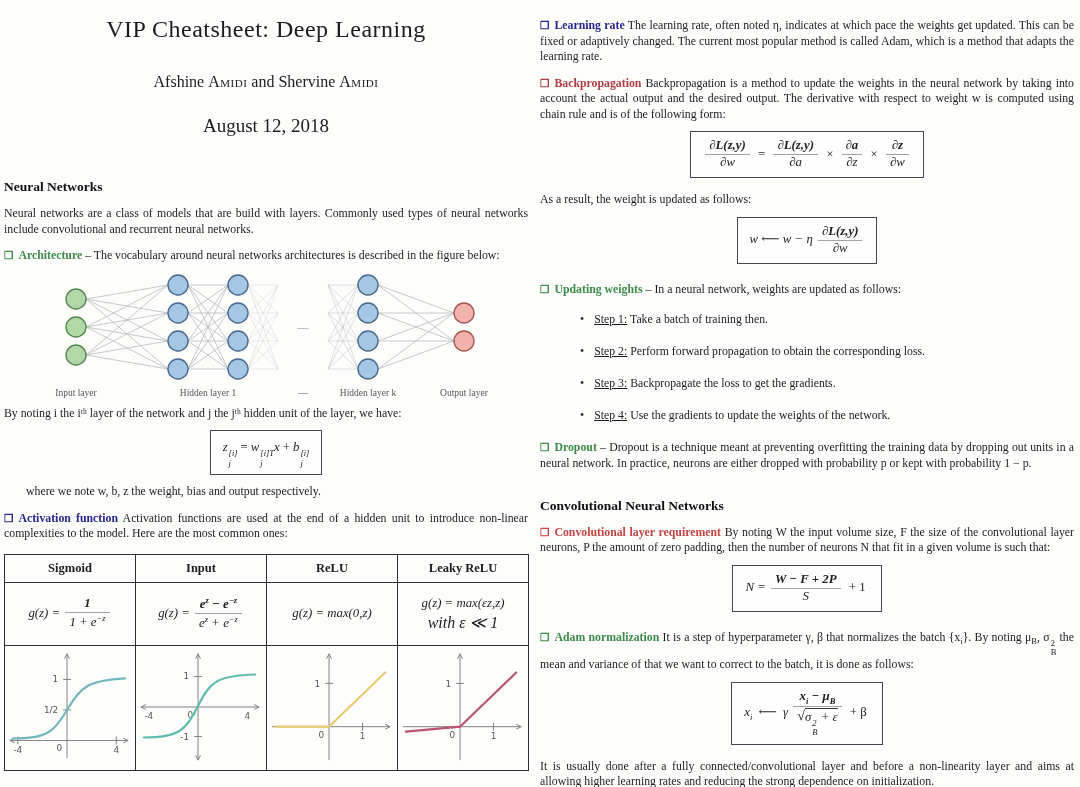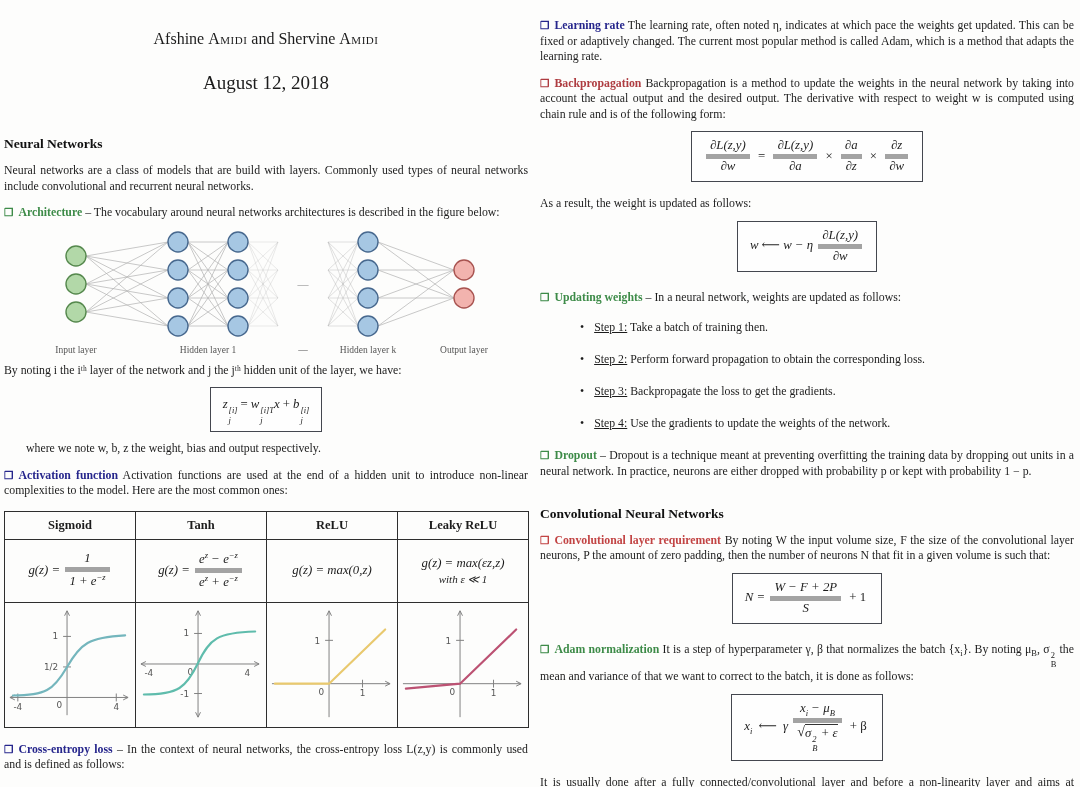--- a/index.html
+++ b/index.html
@@ -19,47 +19,48 @@
   .h-nn{margin-top:42px;}
   .h-cnn{margin-top:26px;}
   .para{margin-top:11px;font-family:Liberation Serif, serif;}
   .indent{padding-left:22px;}
   .term{font-weight:bold;}
   .blt{margin-right:5px;font-size:10.5px;}
   .fbox{display:table;margin:9px auto;border:1px solid #44474f;padding:6px 12px;background:#fefefe;}
   .math{font-style:italic;font-size:12.8px;white-space:nowrap;}
   .math .op{font-style:normal;padding:0 3px;}
   .frac{display:inline-flex;flex-direction:column;vertical-align:middle;text-align:center;margin:0 2px;line-height:1.25;}
-  .frac .num{display:block;border-bottom:5px solid #a3a3a3;padding:0 4px;}
+  .frac .num{display:block;border-bottom:1px solid #a3a3a3;padding:0 4px;font-weight:bold;}
   .frac .den{display:block;padding:0 4px;}
   .ss{display:inline-flex;flex-direction:column;font-size:8.5px;line-height:1.1;vertical-align:-5px;margin-left:1px;text-align:left;}
   .ss .s-sup,.ss .s-sub{display:block;}
   sup,sub{font-size:8.5px;}
   .sqrtline{border-top:1px solid #333;padding-top:1px;}
   .root{font-style:normal;font-size:14px;vertical-align:1px;}
   .net-wrap{margin-top:6px;}
   .act-table{border-collapse:collapse;margin:12px auto 0;width:508px;}
   .act-table th,.act-table td{border:1px solid #2e2e2e;text-align:center;}
   .act-table th{font-size:12.5px;padding:6px 0;}
   .act-table td.fcell{height:58px;font-size:12px;padding:2px 4px;}
   .act-table td.pcell{height:122px;}
-  .small-note{display:block;font-size:11px;margin-top:2px;}
+  .small-note{display:block;font-size:16px;margin-top:2px;}
   ul.steps{margin:15px 0 0 14px;padding-left:26px;list-style:none;}
   ul.steps li{margin-bottom:17px;font-size:11.8px;}
   ul.steps li::before{content:"•";margin-right:10px;}
   .steplabel{text-decoration:underline;}
   .tick{font-size:9px;fill:#555;font-family:"DejaVu Sans",sans-serif;}
   .axis{stroke:#808080;stroke-width:1;}
   .curve{fill:none;stroke-width:2.2;stroke-linecap:round;}
 </style>
 </head>
 <body>
 
 <div class="col col-left">
 
+  <div class="title">VIP Cheatsheet: Deep Learning</div>
 
   <div class="authors">
     <span>Afshine</span>
     <span class="sc">Amidi</span>
     <span>and</span>
     <span>Shervine</span>
     <span class="sc">Amidi</span>
   </div>
 
   <div class="date">August 12, 2018</div>
@@ -190,21 +191,21 @@
 
   <p class="para">
     <b class="term" style="color:#26268c"><span class="blt">❒</span><span>Activation function</span></b>
     <span>Activation functions are used at the end of a hidden unit to introduce non-linear complexities to the model. Here are the most common ones:</span>
   </p>
 
   <table class="act-table">
     <tbody>
         <tr>
       <th>Sigmoid</th>
-      <th>Tanh</th>
+      <th>Input</th>
       <th>ReLU</th>
       <th>Leaky ReLU</th>
     </tr>
     <tr>
       <td class="fcell">
         <span class="math"><span>g(z) =</span>
           <span class="frac">
                 <span class="num">1</span>
                 <span class="den"><span>1 + e</span><sup>−z</sup></span>
               </span>

